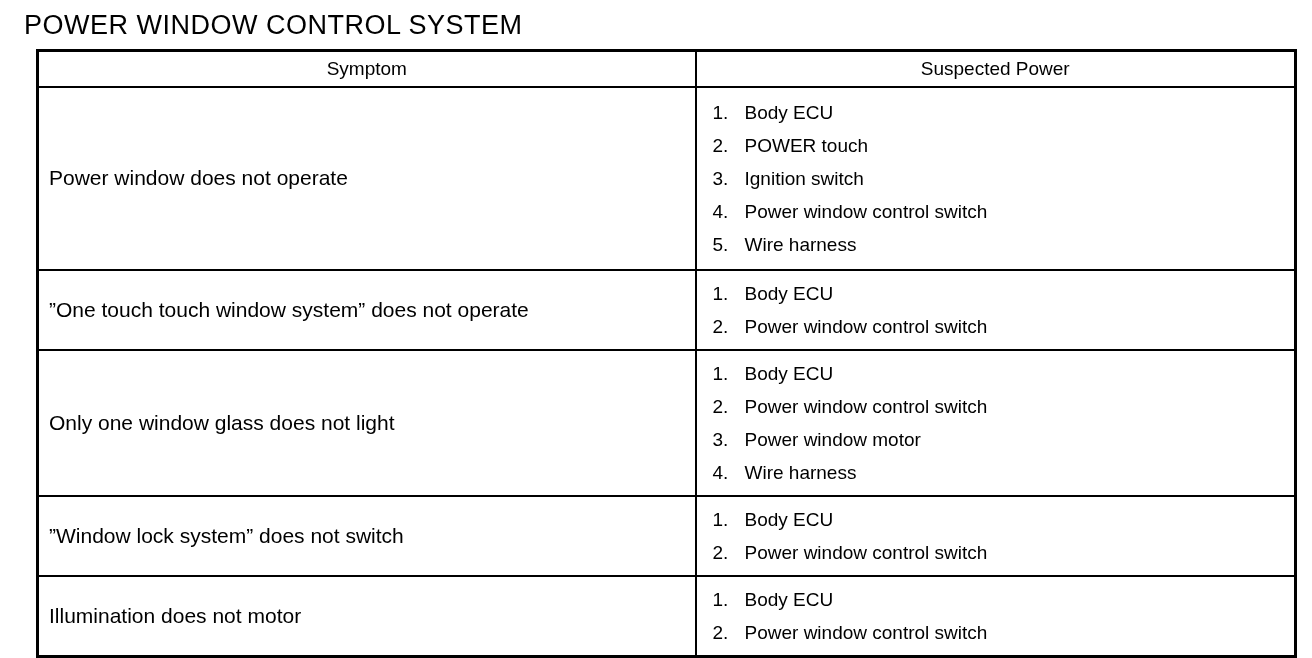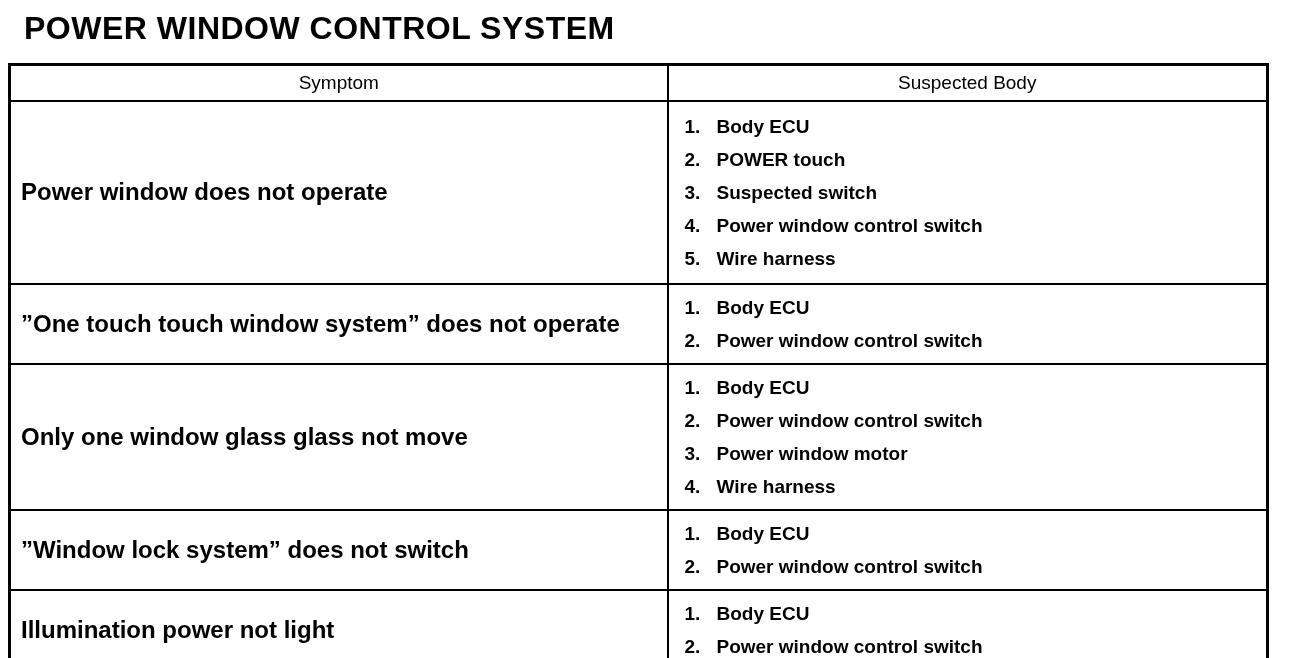--- a/index.html
+++ b/index.html
@@ -7,49 +7,48 @@
     margin: 0;
     padding: 0;
     background: #ffffff;
     width: 1312px;
     height: 658px;
     font-family: "Liberation Sans", sans-serif;
     color: #000000;
     overflow: hidden;
   }
   .page-title {
-    font-weight: bold;
-    font-size: 32px;
+    font-weight: normal;
+    font-size: 27px;
     letter-spacing: 0.5px;
-    margin: 10px 0 16px 24px;
+    margin: 10px 0 8px 24px;
     white-space: nowrap;
   }
   table.diag-table {
     border-collapse: collapse;
     table-layout: fixed;
-    margin-left: 8px;
+    margin-left: 36px;
     width: 1258px;
     border: 3px solid #000;
   }
   .diag-table th, .diag-table td {
     border: 2px solid #000;
     padding: 0;
-    font-weight: bold;
   }
   .col-symptom  { width: 658px; }
   .col-suspect  { width: 600px; }
   .diag-table th {
     font-weight: normal;
     font-size: 19px;
     height: 36px;
     text-align: center;
     vertical-align: middle;
   }
   td.symptom-cell {
-    font-size: 24px;
+    font-size: 21px;
     padding-left: 10px;
     vertical-align: middle;
   }
   td.suspected-cell {
     vertical-align: middle;
     padding: 6px 0 6px 16px;
   }
   ol.suspected-list {
     margin: 0;
     padding: 0;
@@ -80,67 +79,67 @@
 <h1 class="page-title">POWER WINDOW CONTROL SYSTEM</h1>
 
 <table class="diag-table">
   <colgroup>
     <col class="col-symptom">
     <col class="col-suspect">
   </colgroup>
   <thead>
     <tr>
       <th>Symptom</th>
-      <th>Suspected Body</th>
+      <th>Suspected Power</th>
     </tr>
   </thead>
   <tbody>
     <tr class="row-h1">
       <td class="symptom-cell">Power window does not operate</td>
       <td class="suspected-cell">
         <ol class="suspected-list">
           <li>Body ECU</li>
           <li>POWER touch</li>
-          <li>Suspected switch</li>
+          <li>Ignition switch</li>
           <li>Power window control switch</li>
           <li>Wire harness</li>
         </ol>
       </td>
     </tr>
     <tr class="row-h2">
       <td class="symptom-cell">”One touch touch window system” does not operate</td>
       <td class="suspected-cell">
         <ol class="suspected-list">
           <li>Body ECU</li>
           <li>Power window control switch</li>
         </ol>
       </td>
     </tr>
     <tr class="row-h3">
-      <td class="symptom-cell">Only one window glass glass not move</td>
+      <td class="symptom-cell">Only one window glass does not light</td>
       <td class="suspected-cell">
         <ol class="suspected-list">
           <li>Body ECU</li>
           <li>Power window control switch</li>
           <li>Power window motor</li>
           <li>Wire harness</li>
         </ol>
       </td>
     </tr>
     <tr class="row-h4">
       <td class="symptom-cell">”Window lock system” does not switch</td>
       <td class="suspected-cell">
         <ol class="suspected-list">
           <li>Body ECU</li>
           <li>Power window control switch</li>
         </ol>
       </td>
     </tr>
     <tr class="row-h5">
-      <td class="symptom-cell">Illumination power not light</td>
+      <td class="symptom-cell">Illumination does not motor</td>
       <td class="suspected-cell">
         <ol class="suspected-list">
           <li>Body ECU</li>
           <li>Power window control switch</li>
         </ol>
       </td>
     </tr>
   </tbody>
 </table>
 

